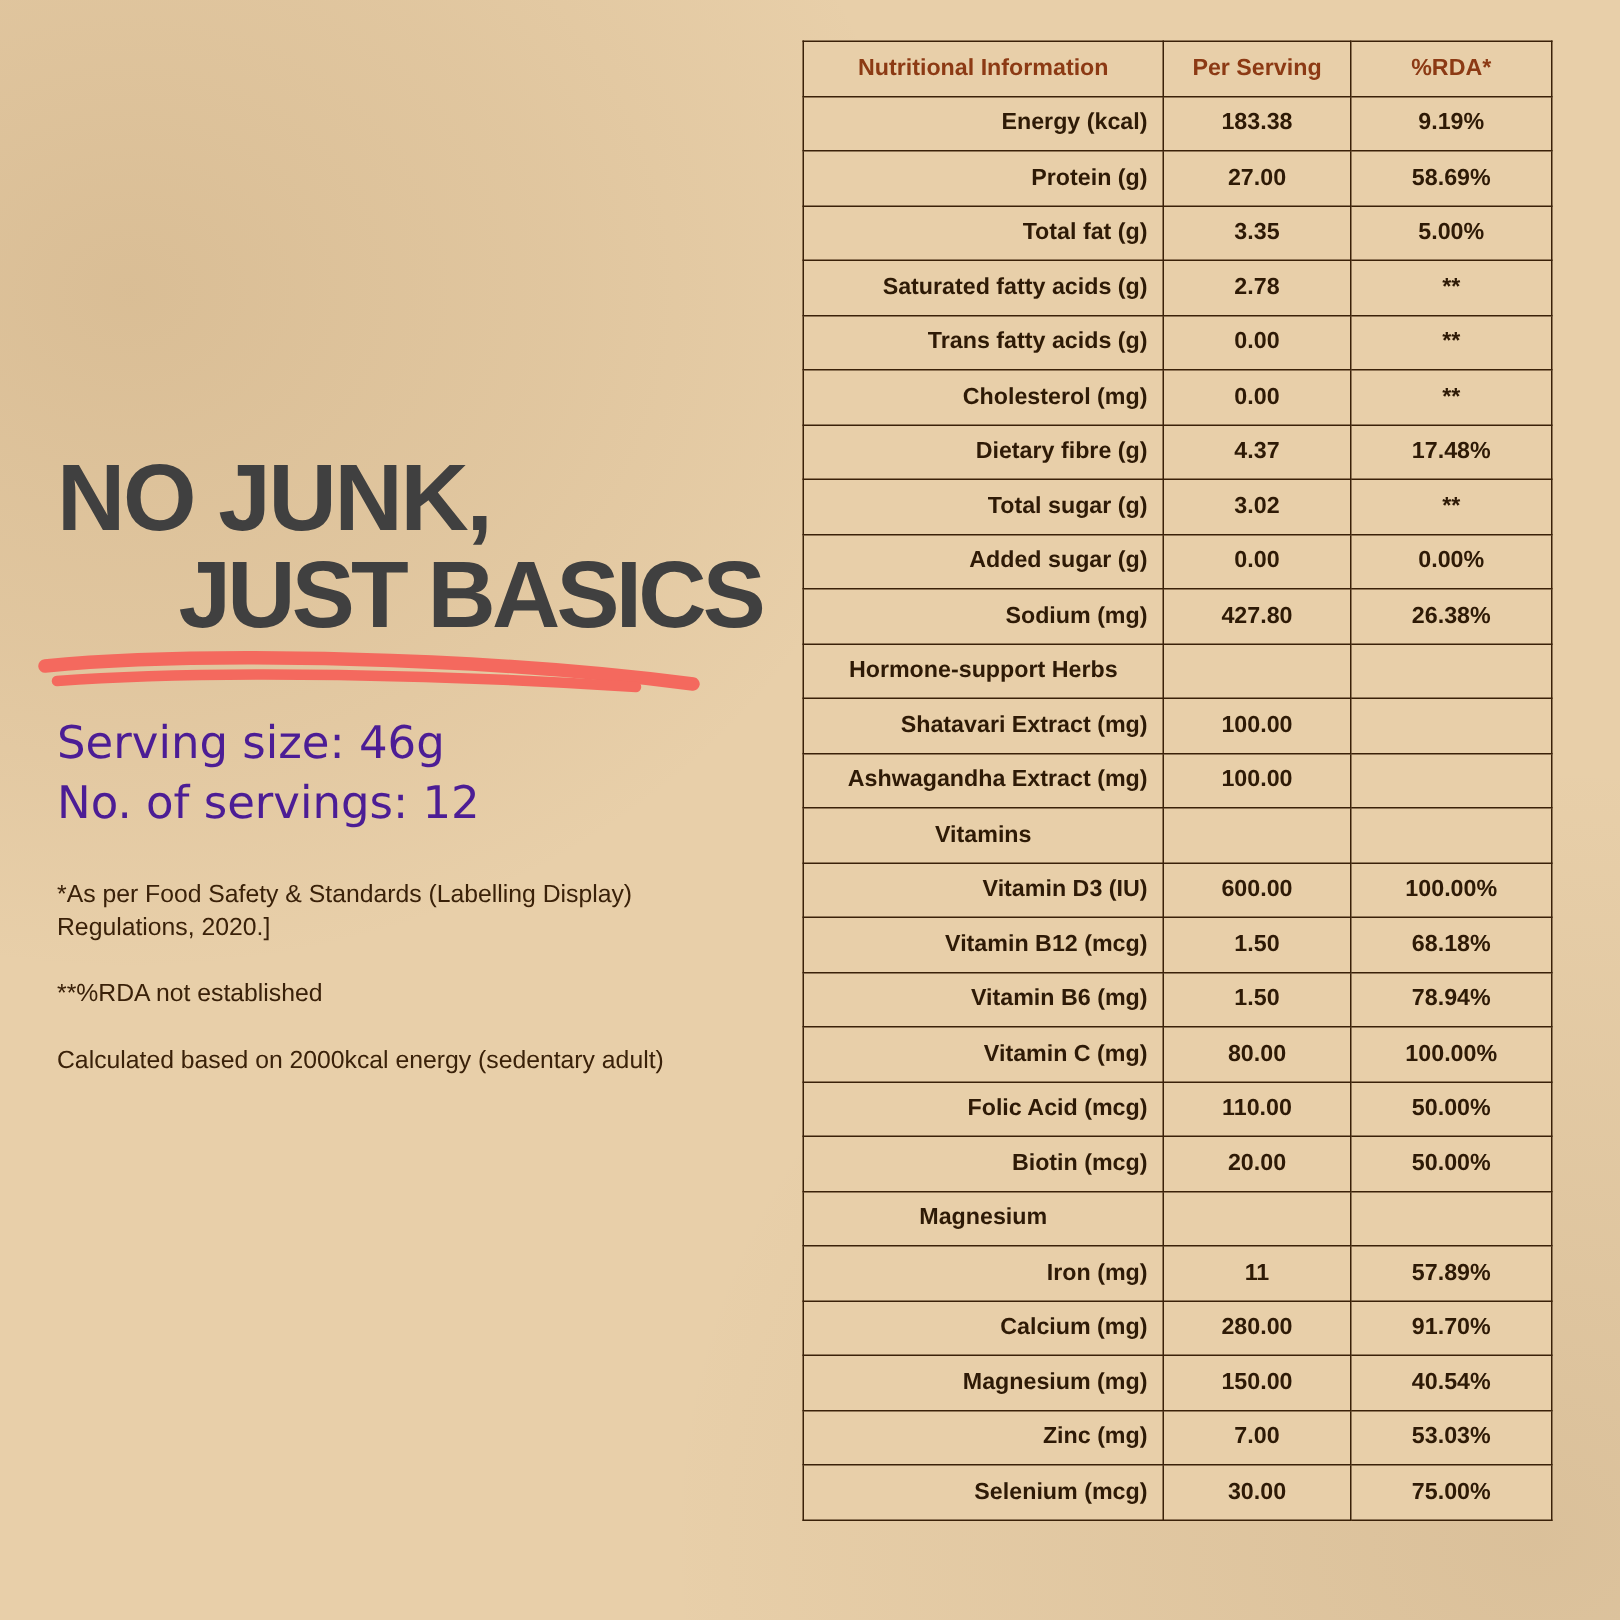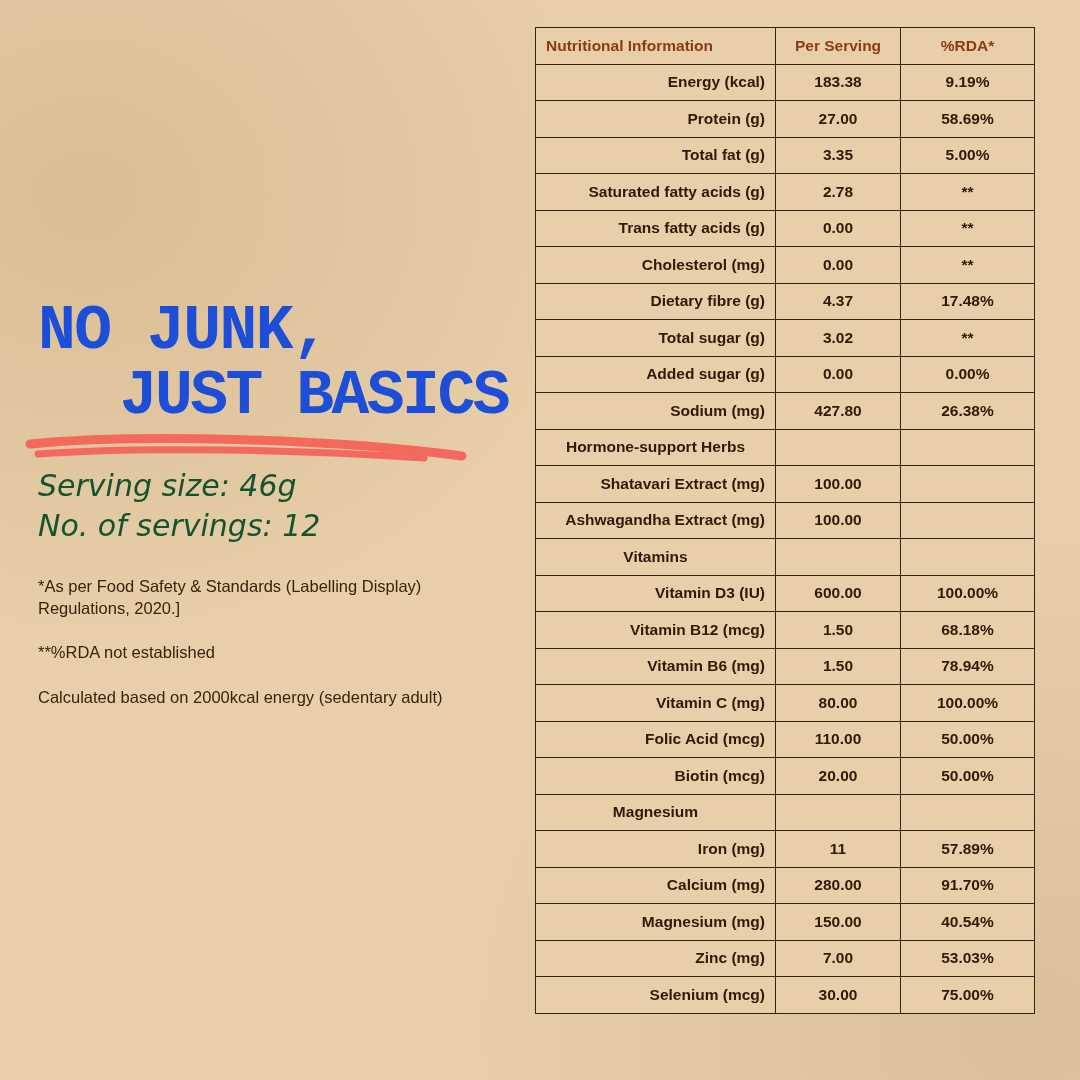--- a/index.html
+++ b/index.html
@@ -25,50 +25,50 @@
   }
 
   .left-panel {
     position: absolute;
     left: 38px;
     top: 300px;
     width: 470px;
   }
 
   .headline {
-    font-family: Liberation Mono, monospace;
+    font-family: Liberation Sans, sans-serif;
     font-weight: bold;
     font-size: 63px;
     line-height: 1.03;
     letter-spacing: -1.5px;
-    color: #1d4ed8;
+    color: #404040;
     margin: 0;
   }
   .headline .line2 {
     display: block;
     letter-spacing: -2.5px;
     text-align: right;
   }
 
   .underline-wrap {
     position: relative;
     height: 34px;
     margin-top: 2px;
     margin-left: -14px;
   }
   .underline-wrap svg {
     display: block;
   }
 
   .serving-block {
-    color: #14532d;
+    margin-top: 10px;
+    color: #4c1d95;
     font-size: 30px;
     line-height: 1.35;
     font-family: "DejaVu Sans", sans-serif;
-    font-style: italic;
   }
   .serving-block div { white-space: nowrap; }
 
   .notes {
     margin-top: 28px;
     color: #3a2109;
     font-size: 16.5px;
     font-weight: normal;
     line-height: 1.35;
   }
@@ -100,21 +100,21 @@
     background: #e8cfa9;
   }
   td.c-name { width: 240px; text-align: right; }
   td.c-serv { width: 125px; text-align: center; }
   td.c-rda  { width: 134px; text-align: center; }
 
   tr.head td, td.section {
     color: #8c3a14;
     text-align: center;
   }
-  tr.head td.c-name { text-align: left; }
+  tr.head td.c-name { text-align: center; }
   td.section {
     font-size: 15.5px;
   }
   td.empty { }
 </style>
 </head>
 <body>
 
 <div class="bg-shade"></div>
 

